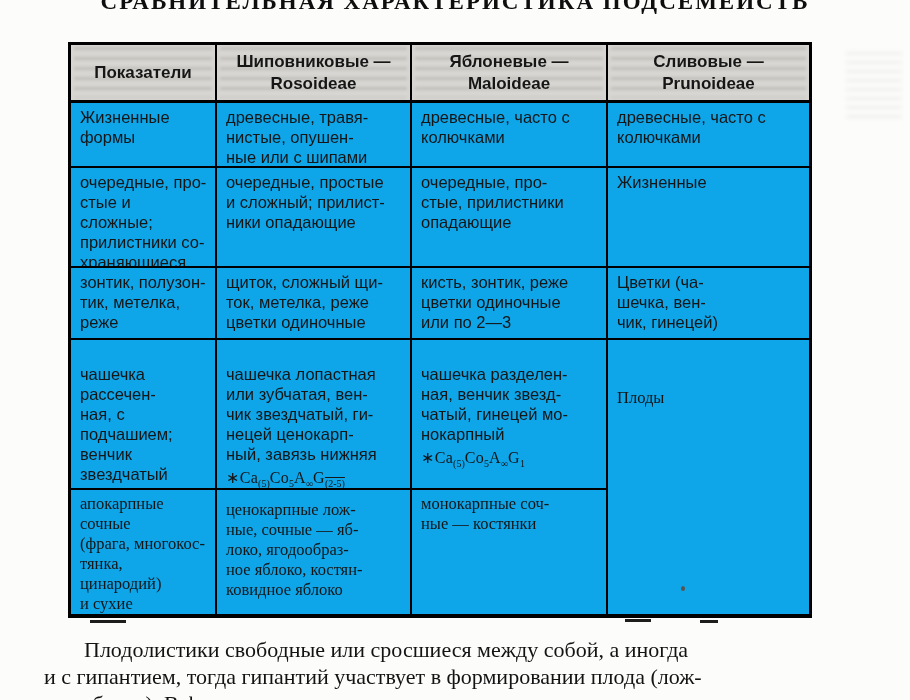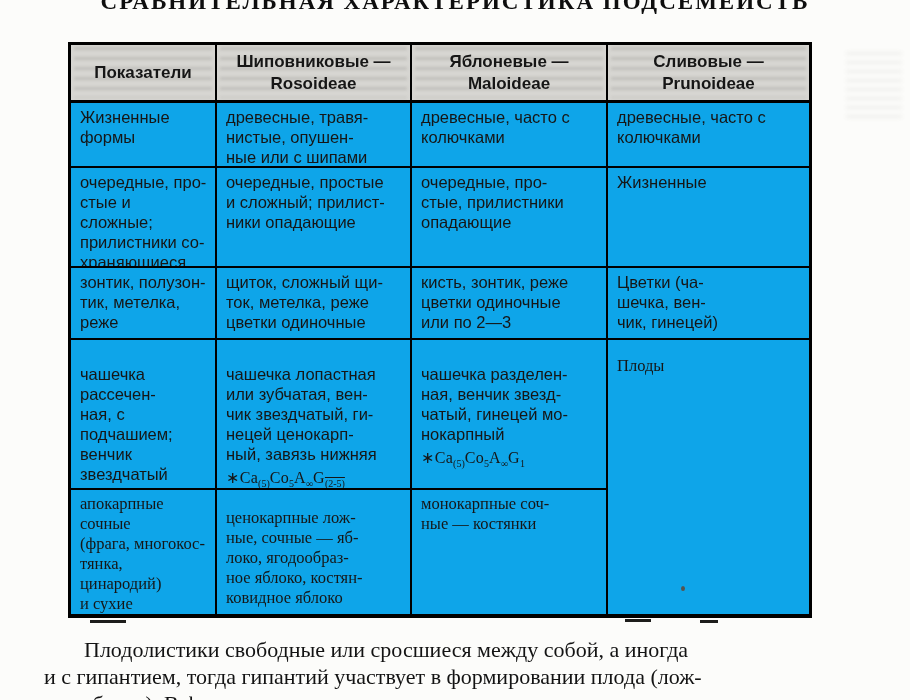--- a/index.html
+++ b/index.html
@@ -56,22 +56,22 @@
   
   .th::before{
     content:"";
     position:absolute;inset:2px 3px;
     background:repeating-linear-gradient(180deg,
        rgba(105,103,96,0.20) 0 3px, rgba(0,0,0,0) 3px 10px);
     filter:blur(1.6px);
     pointer-events:none;
   }
   .th span{position:relative;}
-  .pad-top-30{padding-top:16px;}
-  .pad-top-8{padding-top:18px;}
+  .pad-top-30{padding-top:48px;}
+  .pad-top-8{padding-top:10px;}
   
   .formula{
     font-family:"Liberation Serif",serif;
     font-size:16px;
     margin-top:4px;
     white-space:nowrap;
     letter-spacing:.3px;
   }
   .formula sub{font-size:10px;line-height:0;letter-spacing:0;}
   .formula sub.ov{text-decoration:overline;margin-top:44px;}

